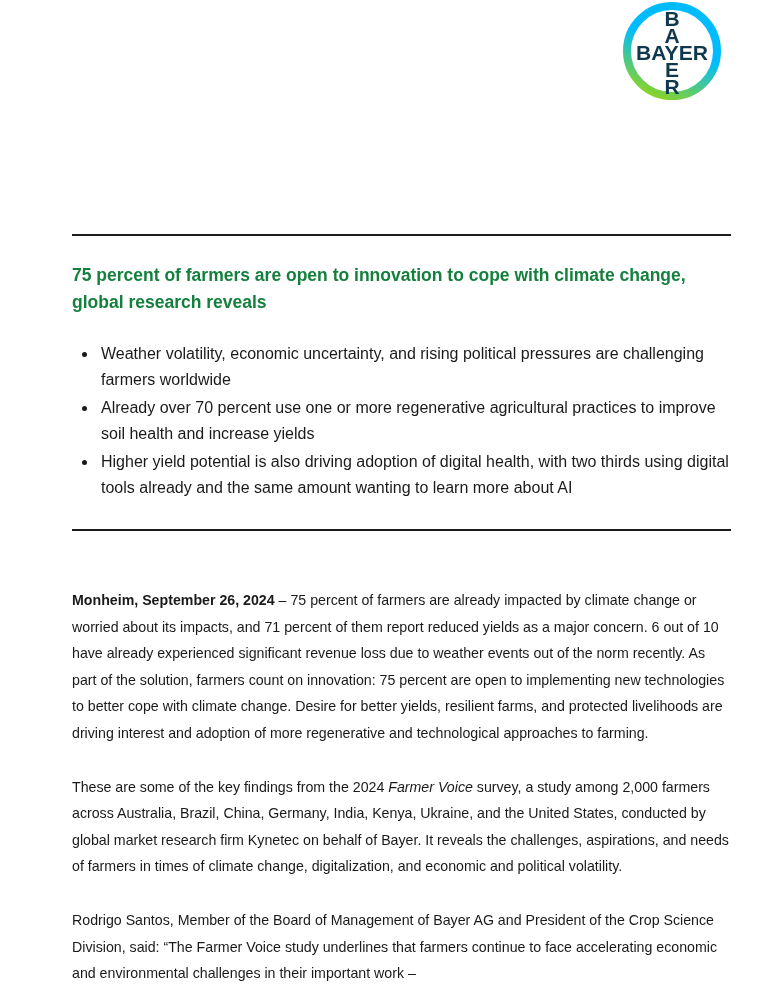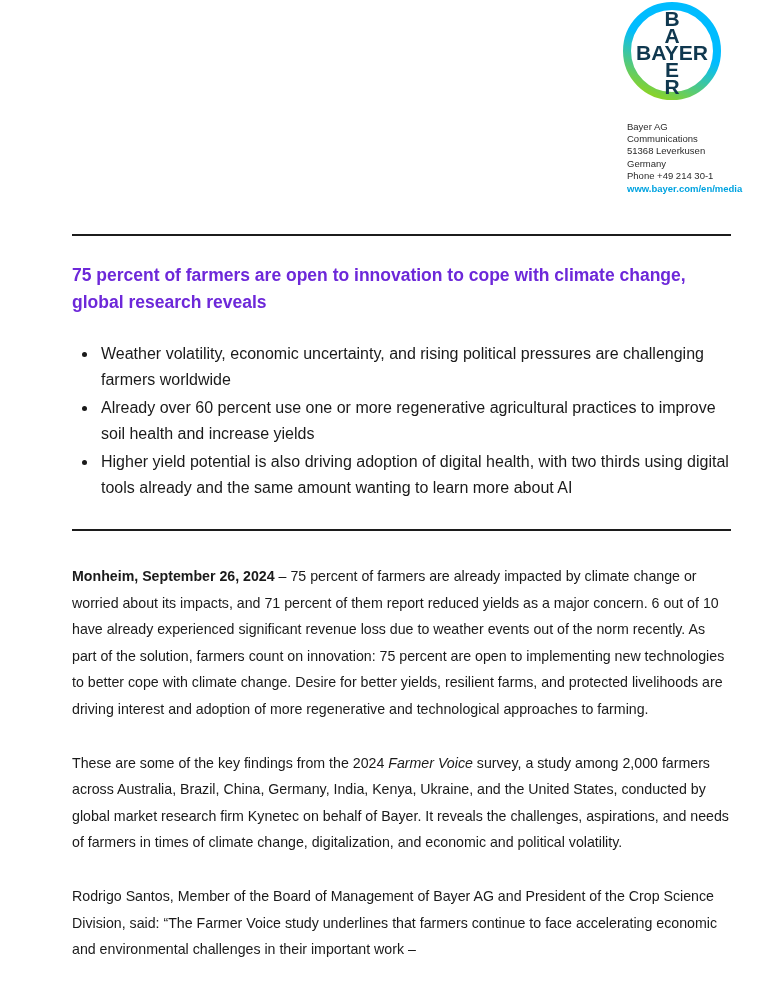--- a/index.html
+++ b/index.html
@@ -29,31 +29,31 @@
     font-size: 23px; font-weight: bold; color: #0c3c61; letter-spacing: 0.2px;
   }
 
   
   .content { position: absolute; left: 72px; top: 234px; width: 659px; }
   .rule { border: none; border-top: 2px solid #1c1c1c; margin: 0; }
   .rule.second { margin-top: 28px; }
 
   .headline {
     margin: 26px 0 0 0;
-    font-size: 17.5px; font-weight: bold; line-height: 27px; color: #6d28d9;
+    font-size: 17.5px; font-weight: bold; line-height: 27px; color: #15803d;
   }
 
   .bullets {
     margin: 25px 0 0 0; padding: 0 0 0 26px;
     font-size: 16px; line-height: 26px;
   }
   .bullets li { margin: 0 0 2px 0; padding-left: 3px; }
 
   .para { font-size: 14.2px; line-height: 26.6px; margin: 27px 0 0 0; }
-  .para.first { margin-top: 32px; }
+  .para.first { margin-top: 56px; }
   .bold { font-weight: bold; }
   .italic { font-style: italic; text-align: center; }
 </style>
 </head>
 <body>
 
 <div class="page">
 
   <div class="logo">
     <svg viewBox="0 0 100 100" width="100" height="100">
@@ -66,38 +66,30 @@
       </defs>
       <circle cx="50" cy="50" r="45" fill="none" stroke="url(#ringGrad)" stroke-width="8"></circle>
       <text x="14" y="59" textLength="72" lengthAdjust="spacingAndGlyphs" font-family="Liberation Sans, sans-serif" font-size="21" font-weight="bold" fill="#10384f">BAYER</text>
       <text x="50" y="25" text-anchor="middle" font-family="Liberation Sans, sans-serif" font-size="21" font-weight="bold" fill="#10384f">B</text>
       <text x="50" y="42" text-anchor="middle" font-family="Liberation Sans, sans-serif" font-size="21" font-weight="bold" fill="#10384f">A</text>
       <text x="50" y="76" text-anchor="middle" font-family="Liberation Sans, sans-serif" font-size="21" font-weight="bold" fill="#10384f">E</text>
       <text x="50" y="93" text-anchor="middle" font-family="Liberation Sans, sans-serif" font-size="21" font-weight="bold" fill="#10384f">R</text>
     </svg>
   </div>
 
-  <div class="contact">
-    <span class="contact-line">Bayer AG</span>
-    <span class="contact-line">Communications</span>
-    <span class="contact-line">51368 Leverkusen</span>
-    <span class="contact-line">Germany</span>
-    <span class="contact-line">Phone +49 214 30-1</span>
-    <a href="#" class="contact-link">www.bayer.com/en/media</a>
-  </div>
 
 
   <div class="content">
     <hr class="rule">
 
     <h1 class="headline">75 percent of farmers are open to innovation to cope with climate change, global research reveals</h1>
 
     <ul class="bullets">
       <li>Weather volatility, economic uncertainty, and rising political pressures are challenging farmers worldwide</li>
-      <li>Already over 60 percent use one or more regenerative agricultural practices to improve soil health and increase yields</li>
+      <li>Already over 70 percent use one or more regenerative agricultural practices to improve soil health and increase yields</li>
       <li>Higher yield potential is also driving adoption of digital health, with two thirds using digital tools already and the same amount wanting to learn more about AI</li>
     </ul>
 
     <hr class="rule second">
 
     <p class="para first"><span class="bold">Monheim, September 26, 2024</span><span> – 75 percent of farmers are already impacted by climate change or worried about its impacts, and 71 percent of them report reduced yields as a major concern. 6 out of 10 have already experienced significant revenue loss due to weather events out of the norm recently. As part of the solution, farmers count on innovation: 75 percent are open to implementing new technologies to better cope with climate change. Desire for better yields, resilient farms, and protected livelihoods are driving interest and adoption of more regenerative and technological approaches to farming.</span></p>
 
     <p class="para"><span>These are some of the key findings from the 2024 </span><span class="italic">Farmer Voice</span><span> survey, a study among 2,000 farmers across Australia, Brazil, China, Germany, India, Kenya, Ukraine, and the United States, conducted by global market research firm Kynetec on behalf of Bayer. It reveals the challenges, aspirations, and needs of farmers in times of climate change, digitalization, and economic and political volatility.</span></p>
 
     <p class="para"><span>Rodrigo Santos, Member of the Board of Management of Bayer AG and President of the Crop Science Division, said: “The Farmer Voice study underlines that farmers continue to face accelerating economic and environmental challenges in their important work –</span></p>

